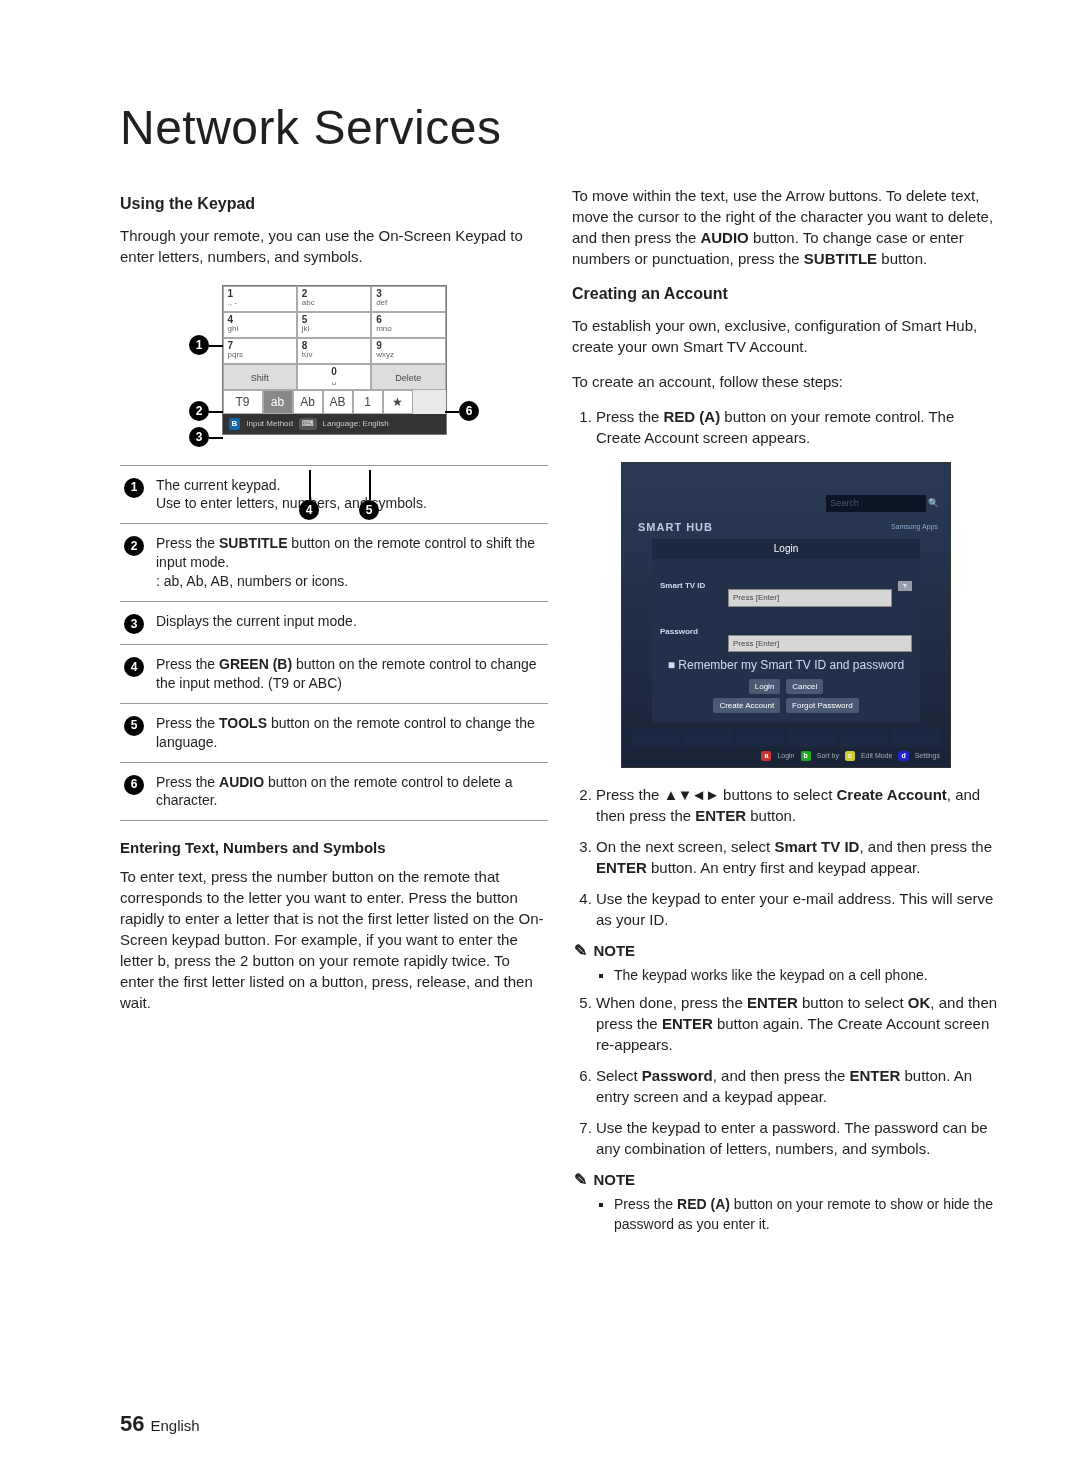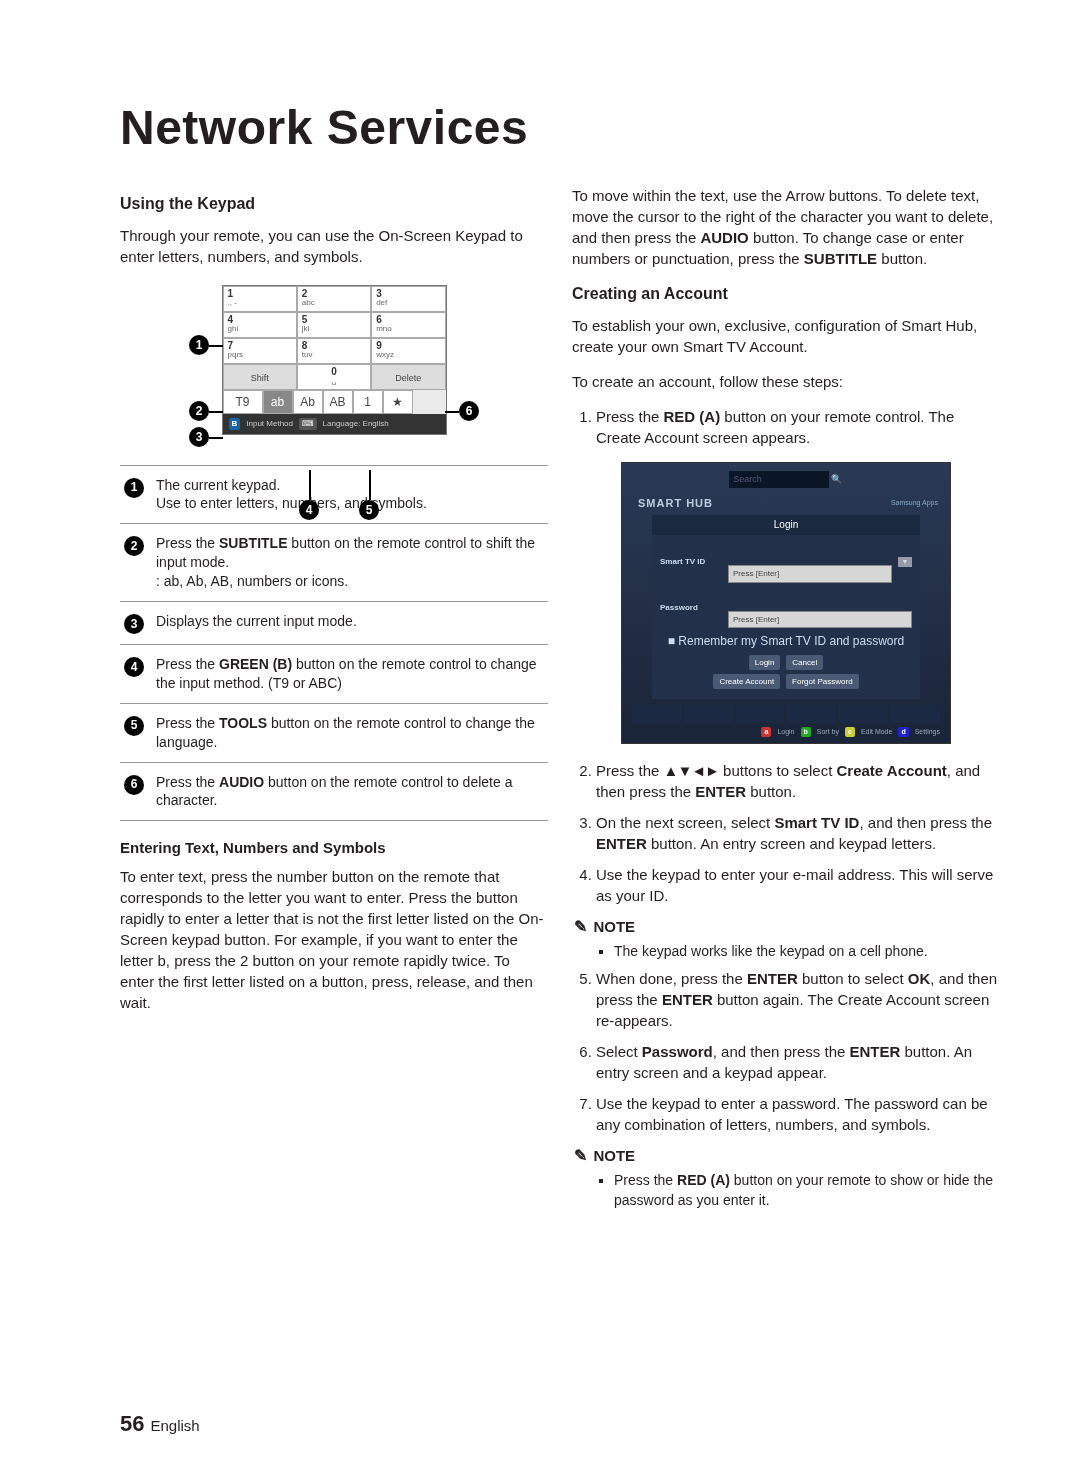--- a/index.html
+++ b/index.html
@@ -9,21 +9,21 @@
     background: #fff;
     font-family: Arial, Helvetica, sans-serif;
     color: #231f20;
     position: relative;
   }
   .page {
     padding: 100px 80px 40px 120px;
   }
   .main-title {
     font-size: 48px;
-    font-weight: 700;
+    font-weight: 400;
     letter-spacing: 0.5px;
     margin-bottom: 30px;
   }
   .columns {
     display: flex;
     gap: 24px;
   }
   .col {
     flex: 1;
     font-size: 15px;
@@ -93,21 +93,21 @@
   .login-fig {
     width: 330px;
     margin: 14px auto 16px;
     background: linear-gradient(#2a3a55,#1a2438);
     border: 1px solid #333;
     color: #cde;
     font-size: 9px;
     position: relative;
     padding: 6px 6px 2px;
   }
-  .lf-top { display:flex; justify-content:center; padding:2px 4px; }
+  .lf-top { display:flex; justify-content:flex-end; padding:2px 4px;margin-top:24px; }
   .lf-search { background:#0a1525; color:#557; padding:2px 4px; width:100px; display:inline-block;}
   .lf-brand { font-size:11px; color:#bcd; letter-spacing:1px; margin:6px 4px 0; font-weight:bold;}
   .lf-panel { background:#223149; margin:4px 24px 6px; padding:6px 8px 10px; }
   .lf-panel-title { text-align:center; color:#fff; font-size:10px; background:#1a2840; padding:3px 0; margin:-6px -8px 6px;}
   .lf-row { display:flex; align-items:center; gap:6px; margin:4px 0;}
   .lf-label { width:62px; color:#cde; font-size:8px; font-weight:bold;}
   .lf-input { flex:1; background:#d6d6d6; color:#444; padding:2px 4px; font-size:8px; border:1px solid #888;margin-top:24px;}
   .lf-dd { width:14px; background:#99a; text-align:center; font-size:7px;}
   .lf-check { font-size:12px; color:#cde; margin:5px 0; text-align:center;}
   .lf-btns { display:flex; justify-content:center; gap:6px; margin-top:4px;}
@@ -309,21 +309,21 @@
             <span>Sort by</span>
           <span class="badge bc">c</span>
             <span>Edit Mode</span>
           <span class="badge bd">d</span>
             <span>Settings</span>
         </div>
       </div>
 
       <ol class="steps" start="2">
         <li><span>Press the </span><span class="arrows">▲▼◄►</span><span> buttons to select </span><span class="bold">Create Account</span><span>, and then press the </span><span class="bold">ENTER</span><span> button.</span></li>
-        <li><span>On the next screen, select </span><span class="bold">Smart TV ID</span><span>, and then press the </span><span class="bold">ENTER</span><span> button. An entry screen and keypad letters.</span></li>
+        <li><span>On the next screen, select </span><span class="bold">Smart TV ID</span><span>, and then press the </span><span class="bold">ENTER</span><span> button. An entry first and keypad appear.</span></li>
         <li><span>Use the keypad to enter your e-mail address. This will serve as your ID.</span></li>
       </ol>
       <div class="note-head">
           <span class="note-icon">✎</span>
           <span>NOTE</span>
         </div>
       <ul class="note-list">
         <li>The keypad works like the keypad on a cell phone.</li>
       </ul>
       <ol class="steps" start="5">

